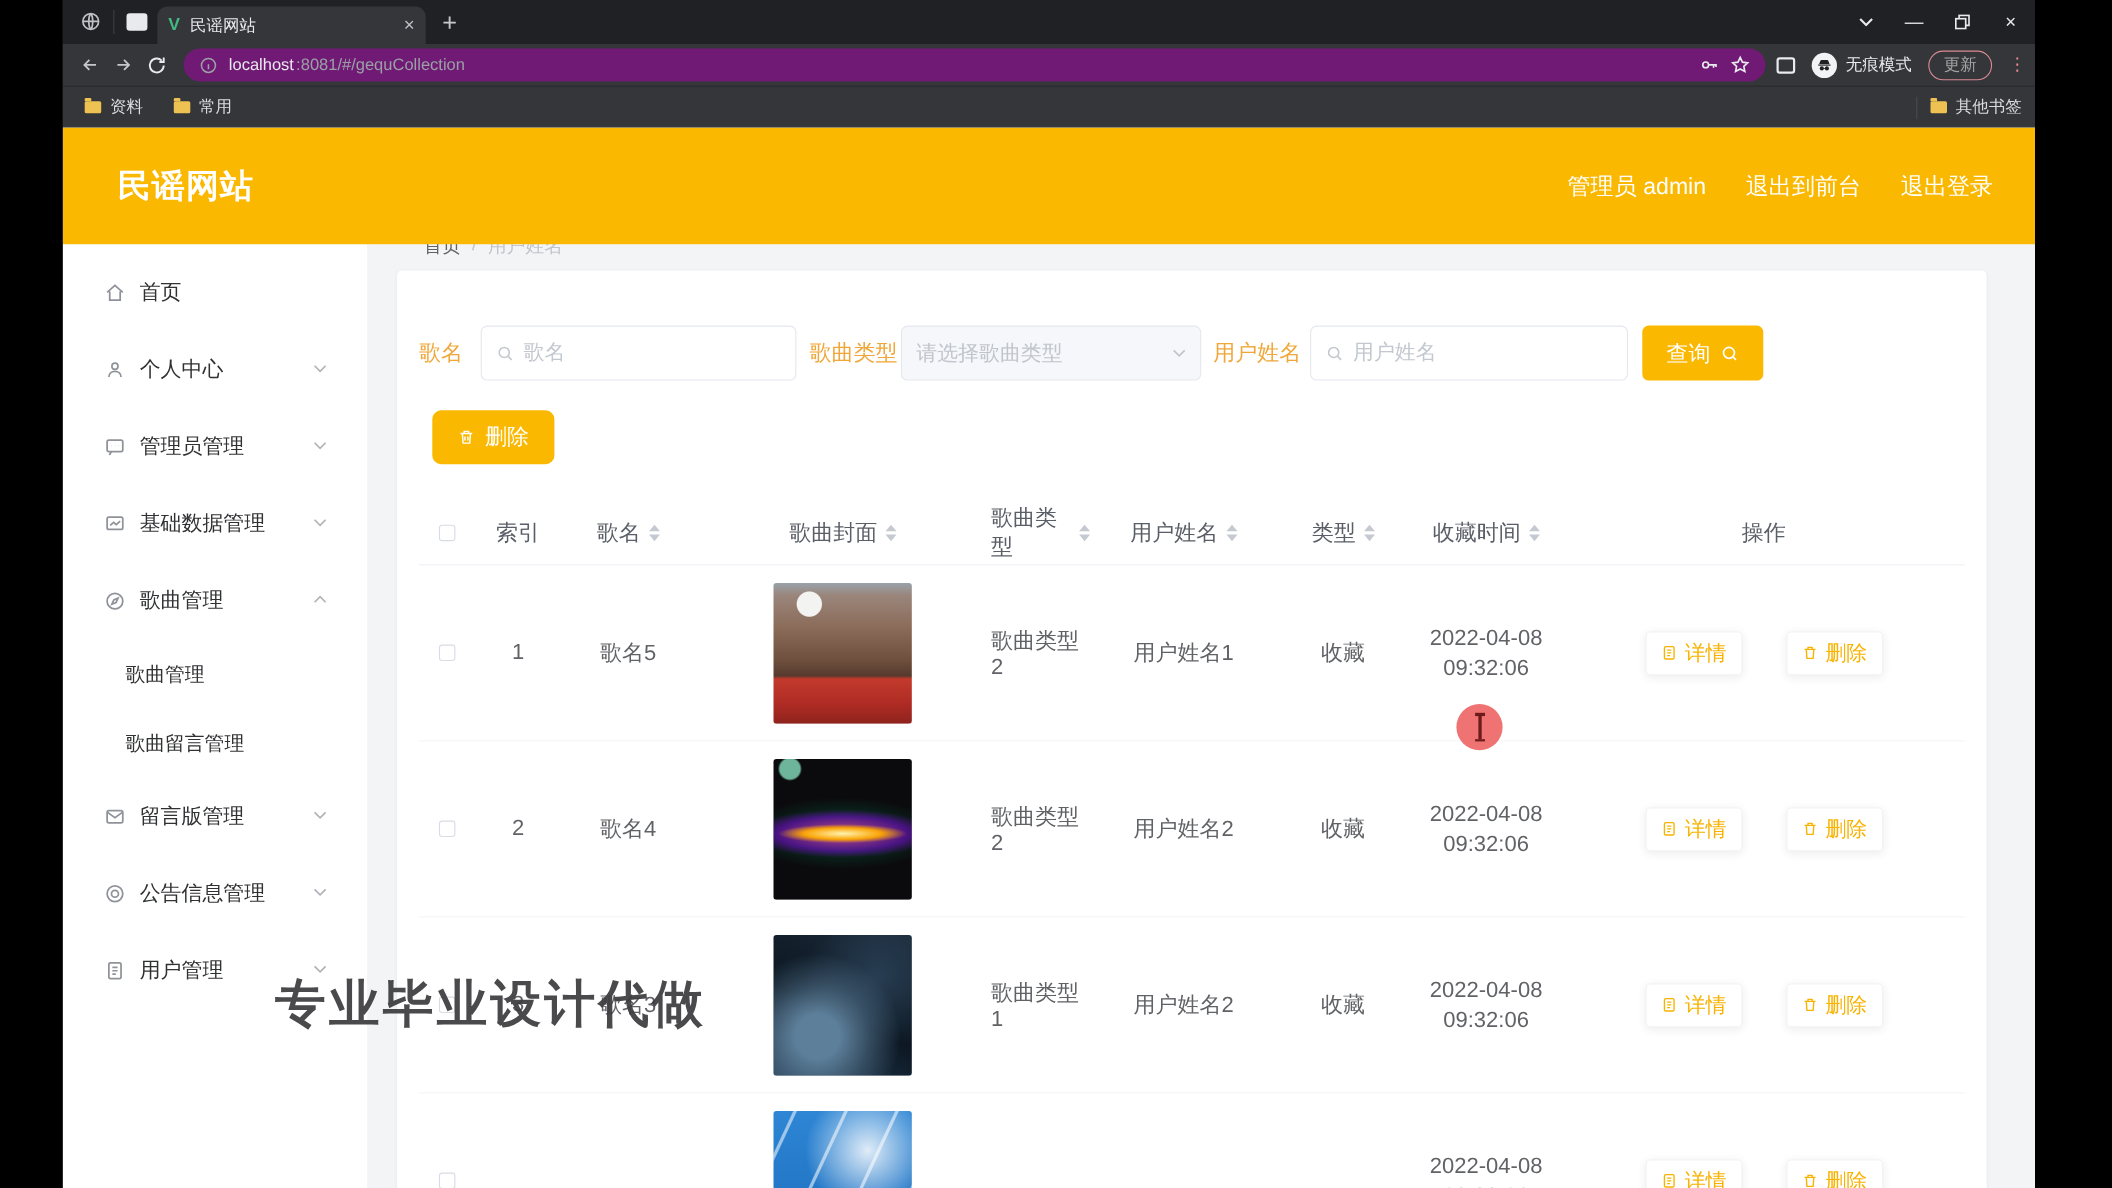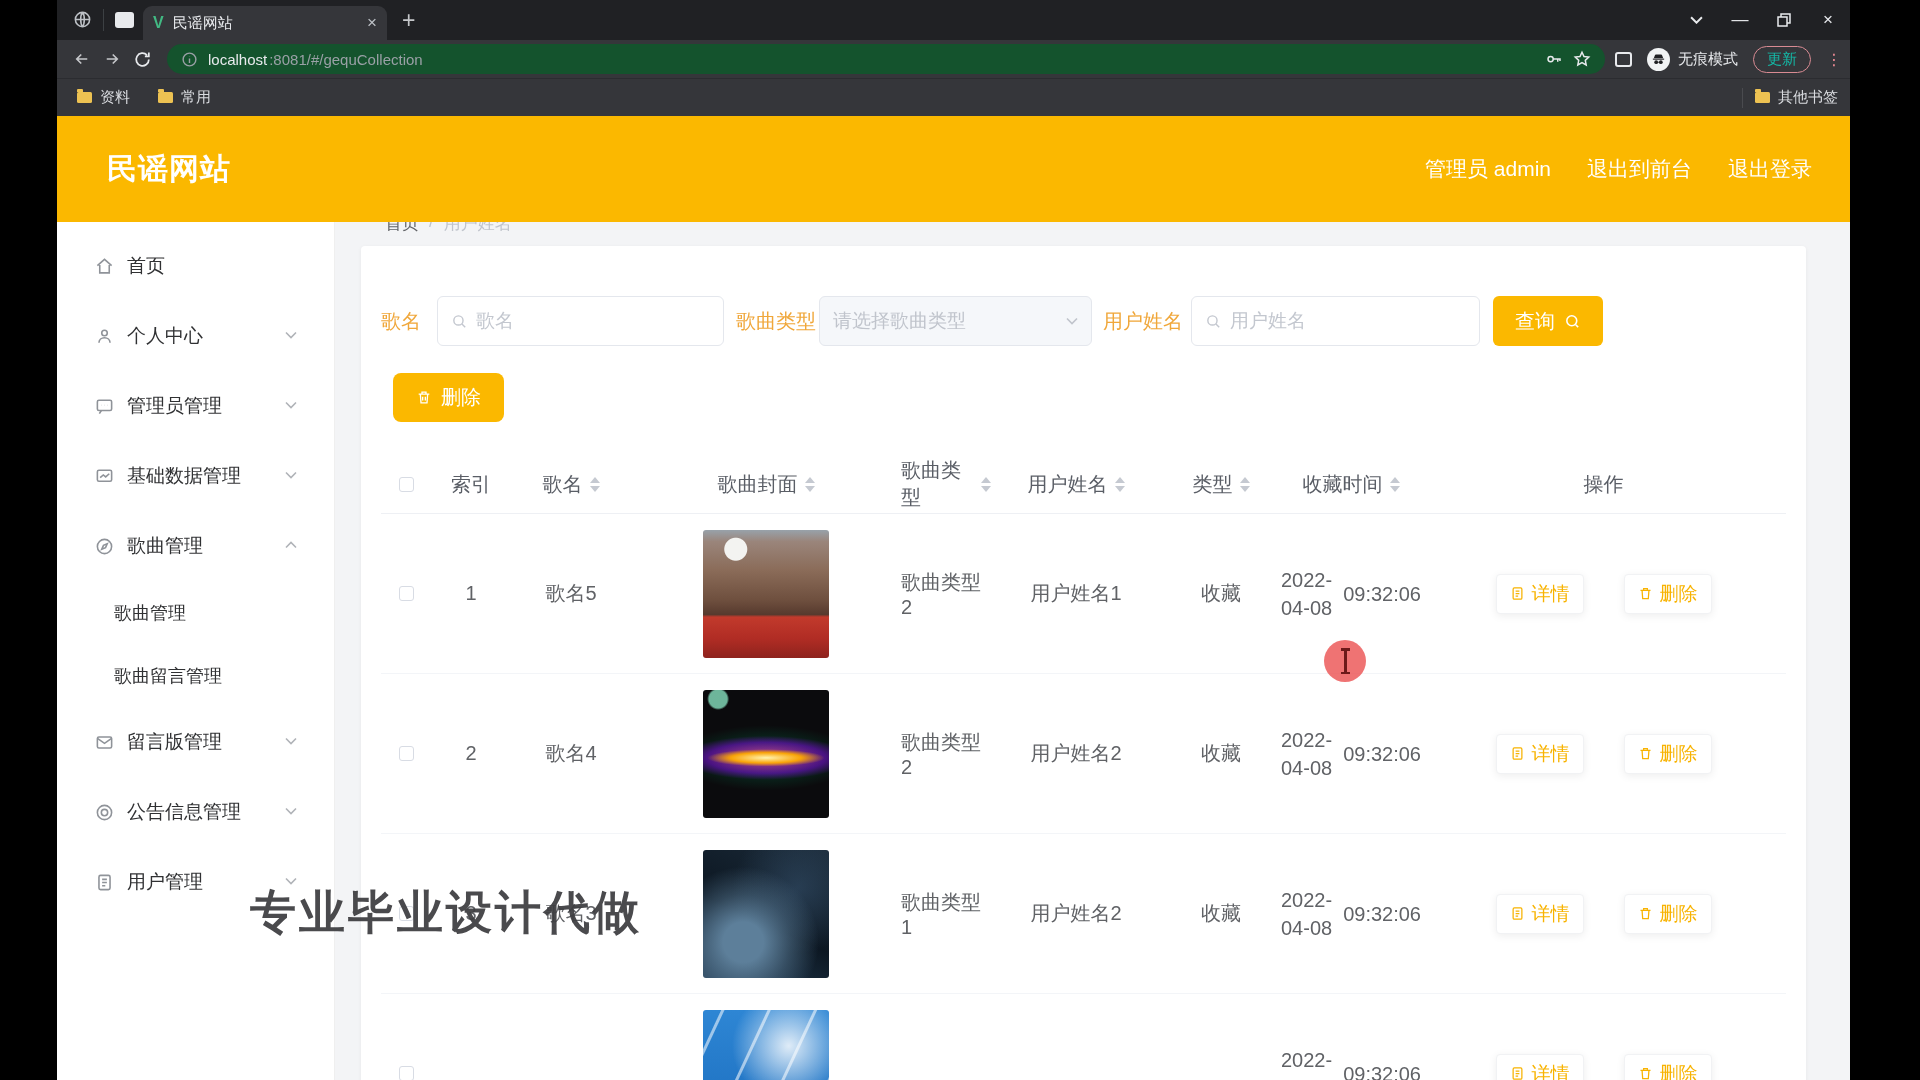--- a/index.html
+++ b/index.html
@@ -17,29 +17,29 @@
   .favicon{color:#42b983;font-weight:bold;font-size:16px;line-height:1}
   .tab-title{flex:1;white-space:nowrap;overflow:hidden}
   .tab-close{color:#bdc1c6;font-size:17px}
   .newtab{position:absolute;left:345px;top:8px;color:#c5c7ca;font-size:23px;line-height:24px}
   .win-controls{position:absolute;right:0;top:0;height:40px;display:flex;align-items:center}
   .wc{width:44px;height:40px;display:flex;align-items:center;justify-content:center;color:#e8eaed;font-size:17px}
 
   
   .toolbar{position:absolute;top:40px;left:0;right:0;height:38px;background:#35363a;display:flex;align-items:center;padding:0 10px}
   .nav-ic{color:#c5c7ca;font-size:20px;width:30px;text-align:center}
-  .urlpill{flex:1;height:30px;background:#14532d;border-radius:15px;margin:0 10px;display:flex;align-items:center;
+  .urlpill{flex:1;height:30px;background:#701a75;border-radius:15px;margin:0 10px;display:flex;align-items:center;
     padding:0 14px;gap:10px;color:#e8eaed;font-size:15px}
   .url-rest{color:#9aa0a6}
   .url-sp{flex:1}
   .tb-right{display:flex;align-items:center;gap:15px;margin-right:6px}
   .panel-ic{width:17px;height:15px;border:2px solid #e8eaed;border-radius:3px}
   .incog{display:flex;align-items:center;gap:8px;color:#e8eaed;font-size:15px}
   .incog-circle{width:23px;height:23px;border-radius:50%;background:#f1f3f4;display:flex;align-items:center;justify-content:center}
-  .update-pill{border:1.5px solid #d98b93;color:#14b8a6;font-size:15px;border-radius:14px;padding:3px 13px}
+  .update-pill{border:1.5px solid #d98b93;color:#a3a3a3;font-size:15px;border-radius:14px;padding:3px 13px}
   .kebab{color:#ee8b94;font-size:16px;letter-spacing:0;line-height:5px;width:8px;text-align:center}
 
   
   .bookmarks{position:absolute;top:78px;left:0;right:0;height:38px;background:#35363a;border-top:1px solid #2b2c30;
     display:flex;align-items:center;padding:0 20px;gap:28px;color:#dadce0;font-size:15px}
   .bm{display:flex;align-items:center;gap:8px}
   .folder{width:15px;height:11px;background:#edc252;border-radius:1.5px;position:relative}
   .folder::before{content:"";position:absolute;left:0;top:-3px;width:6px;height:3px;background:#edc252;border-radius:1px 1px 0 0}
   .bm-right{margin-left:auto;display:flex;align-items:center;gap:12px;margin-right:-8px}
   .bm-div{width:1px;height:20px;background:#4a4b4f}
@@ -96,21 +96,21 @@
     radial-gradient(ellipse 95% 34% at 50% 53%, rgba(0,190,120,.35), transparent 75%),
     #0b0b0d}
   [data-cover="ocean-wave"]{background:
     radial-gradient(circle at 32% 72%, #5d7f9a 0 16%, rgba(93,127,154,.45) 38%, transparent 60%),
     radial-gradient(circle at 75% 30%, rgba(60,90,120,.5), transparent 50%),
     linear-gradient(205deg,#1b2a38,#0c1722 55%,#223a50)}
   [data-cover="blue-sky"]{background:
     repeating-linear-gradient(115deg, transparent 0 16px, rgba(255,255,255,.55) 17px 19px, transparent 20px 42px),
     radial-gradient(circle at 68% 28%, rgba(255,255,255,.85), transparent 45%),
     linear-gradient(180deg,#2e86d4,#1a6cbd)}
-  .time-cell{display:flex;flex-direction:row;align-items:center;line-height:28px}
+  .time-cell{display:flex;flex-direction:column;align-items:center;line-height:28px}
   .act{display:flex;gap:40px;justify-content:center;width:100%}
   .btn-row{width:88px;height:40px;background:#fff;border:1px solid #f1f2f4;border-radius:4px;
     box-shadow:0 2px 9px rgba(0,0,0,.07);color:#f8b301;font-size:19px;display:flex;align-items:center;justify-content:center;gap:7px}
 
   .watermark{position:absolute;left:193px;top:766px;font-size:46px;font-weight:bold;color:#3d3d40;
     letter-spacing:3px;z-index:40;opacity:.93}
   .cursor{position:absolute;left:1267px;top:524px;width:42px;height:42px;border-radius:50%;
     background:rgba(236,84,84,.82);z-index:45;display:flex;align-items:center;justify-content:center}
   .ibeam{width:3px;height:22px;background:#6d1a1a;position:relative}
   .ibeam::before,.ibeam::after{content:"";position:absolute;left:-3px;width:9px;height:2.5px;background:#6d1a1a}

